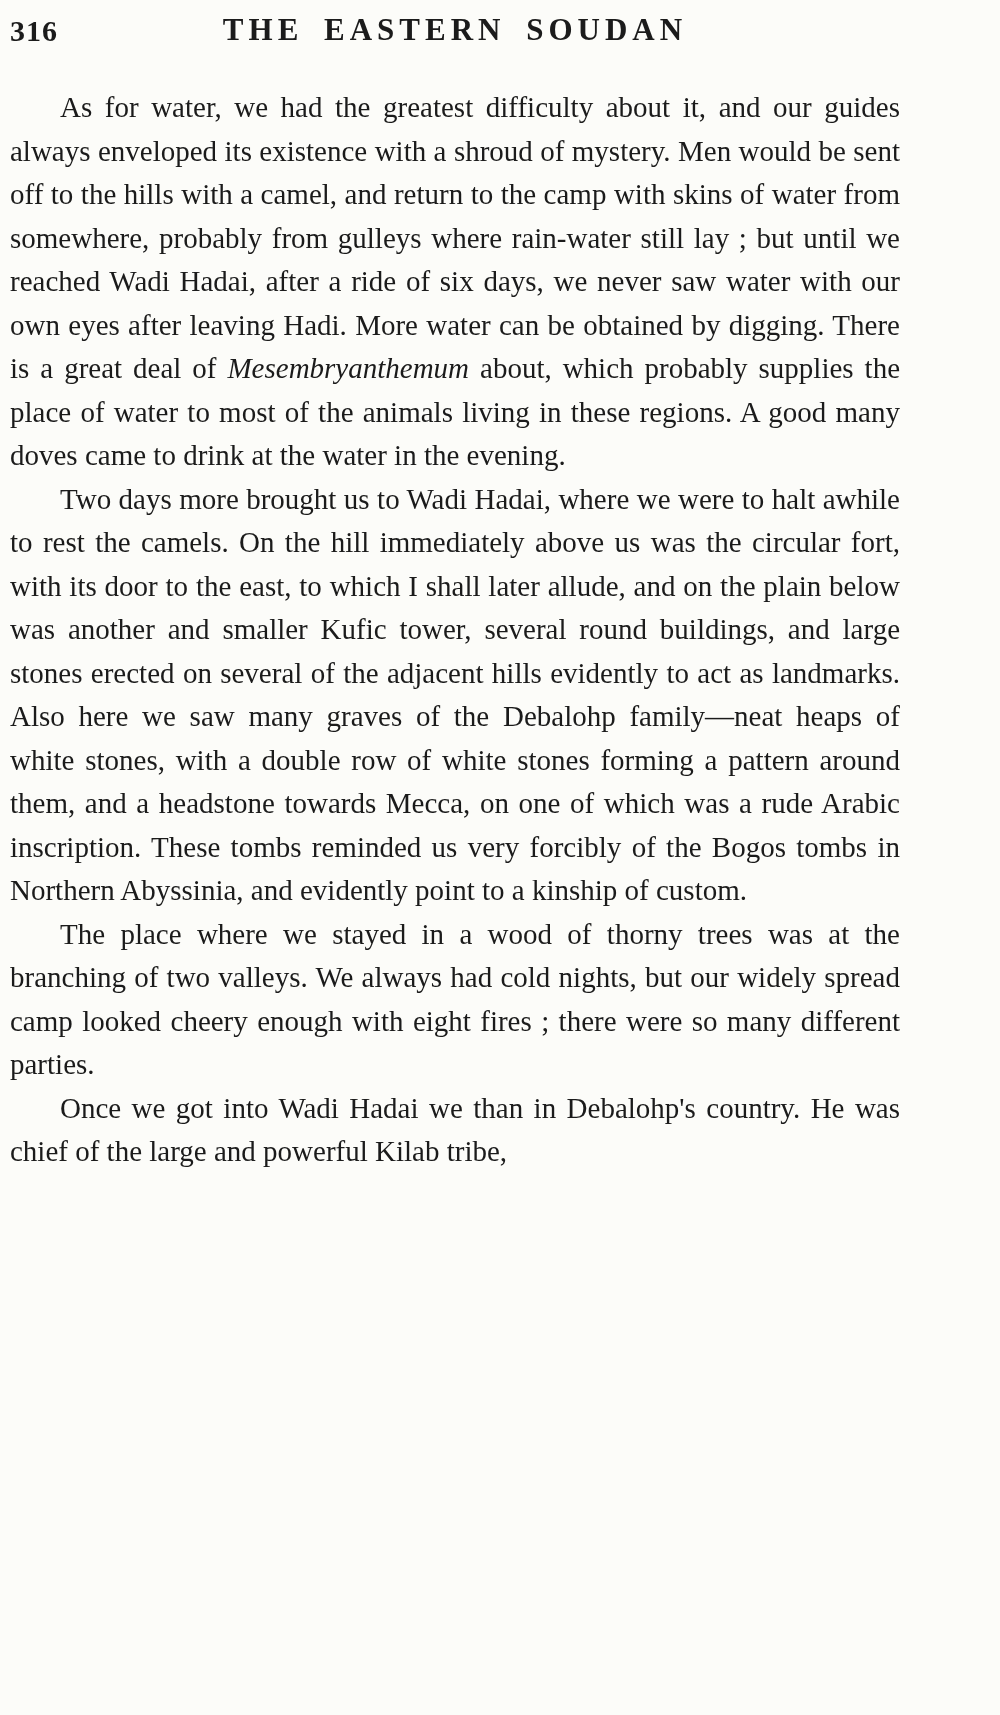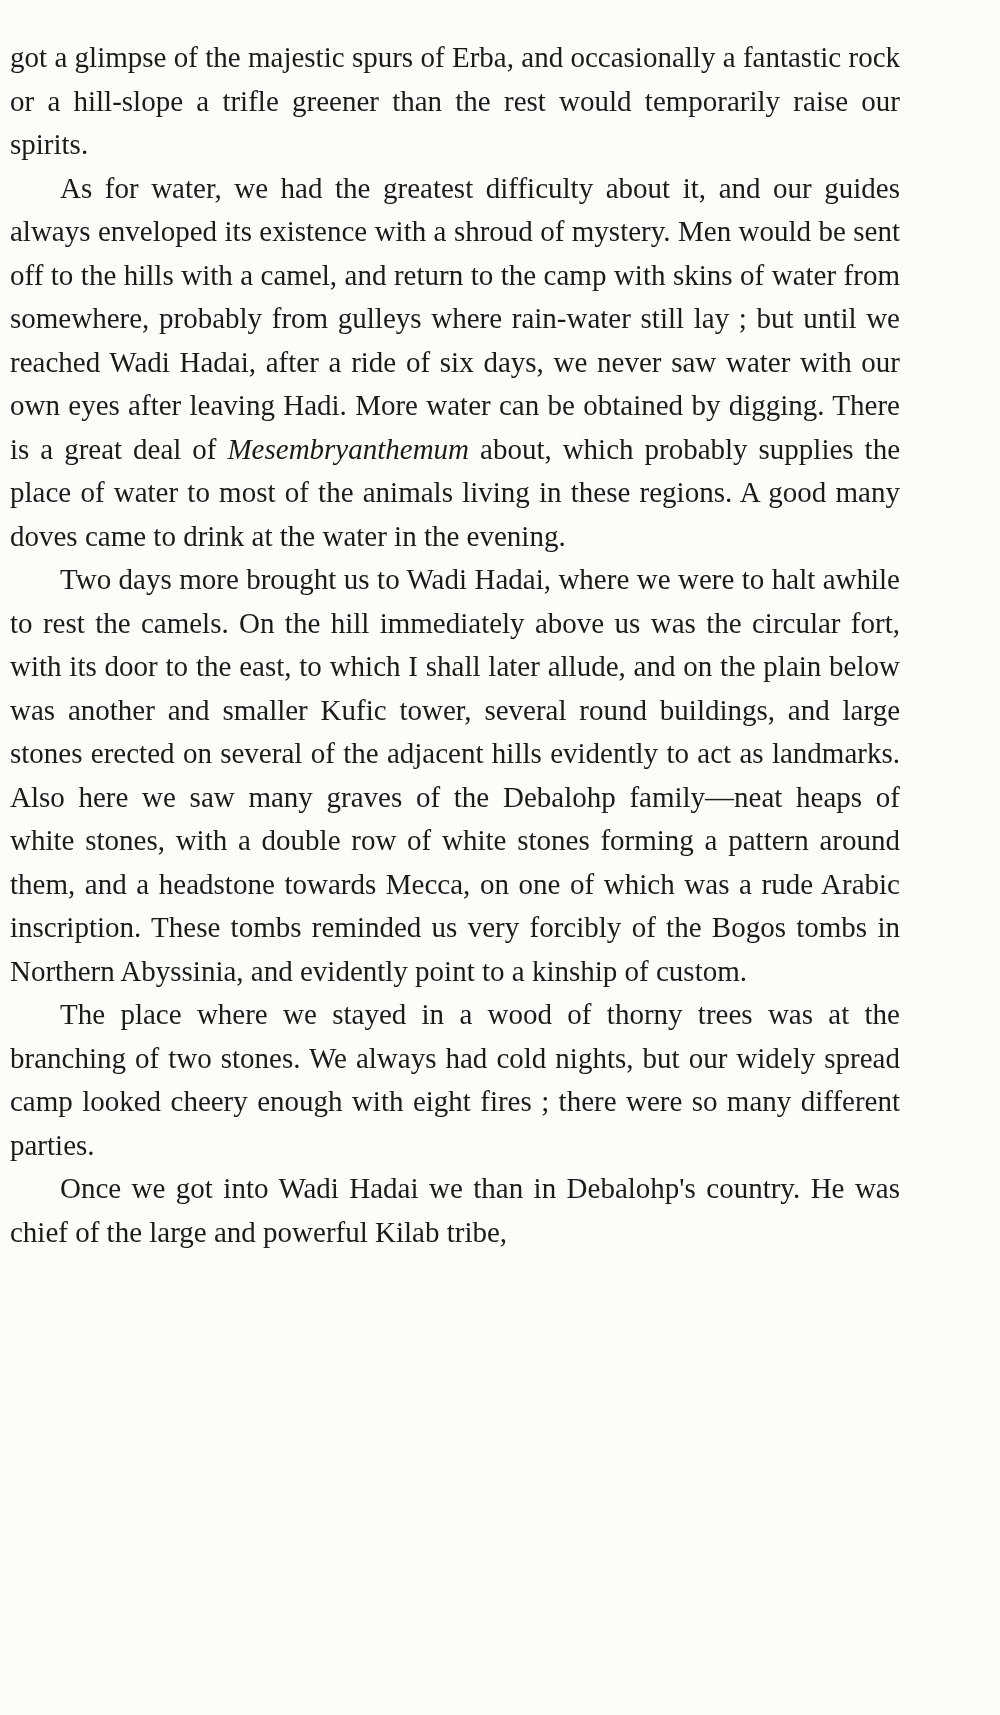--- a/index.html
+++ b/index.html
@@ -58,28 +58,31 @@
     text-indent: 0;
   }
   .italic {
   }
 </style>
 </head>
 <body>
 
 <div class="page">
 
+  <header class="page-header">
+    <span class="page-number">316</span>
+    <span class="running-title">THE EASTERN SOUDAN</span>
+  </header>
 
   <main class="page-body">
 
-    <p class="para no-indent"><span>got a glimpse of the majestic spurs of Erba, and occasionally a fantastic rock or a hill-slope a trifle greener than the rest would temporarily raise our spirits.</span></p>
 
     <p class="para"><span>As for water, we had the greatest difficulty about it, and our guides always enveloped its existence with a shroud of mystery.  Men would be sent off to the hills with a camel, and return to the camp with skins of water from somewhere, probably from gulleys where rain-water still lay ; but until we reached Wadi Hadai, after a ride of six days, we never saw water with our own eyes after leaving Hadi.  More water can be obtained by digging.  There is a great deal of </span><em class="italic">Mesembryanthemum</em><span> about, which probably supplies the place of water to most of the animals living in these regions. A good many doves came to drink at the water in the evening.</span></p>
 
     <p class="para"><span>Two days more brought us to Wadi Hadai, where we were to halt awhile to rest the camels.  On the hill immediately above us was the circular fort, with its door to the east, to which I shall later allude, and on the plain below was another and smaller Kufic tower, several round buildings, and large stones erected on several of the adjacent hills evidently to act as landmarks.  Also here we saw many graves of the Debalohp family—neat heaps of white stones, with a double row of white stones forming a pattern around them, and a headstone towards Mecca, on one of which was a rude Arabic inscription.  These tombs reminded us very forcibly of the Bogos tombs in Northern Abyssinia, and evidently point to a kinship of custom.</span></p>
 
-    <p class="para"><span>The place where we stayed in a wood of thorny trees was at the branching of two stones.  We always had cold nights, but our widely spread camp looked cheery enough with eight fires ; there were so many different parties.</span></p>
+    <p class="para"><span>The place where we stayed in a wood of thorny trees was at the branching of two valleys.  We always had cold nights, but our widely spread camp looked cheery enough with eight fires ; there were so many different parties.</span></p>
 
     <p class="para"><span>Once we got into Wadi Hadai we than in Debalohp's country.  He was chief of the large and powerful Kilab tribe,</span></p>
 
   </main>
 
 </div>
 
 </body></html>

